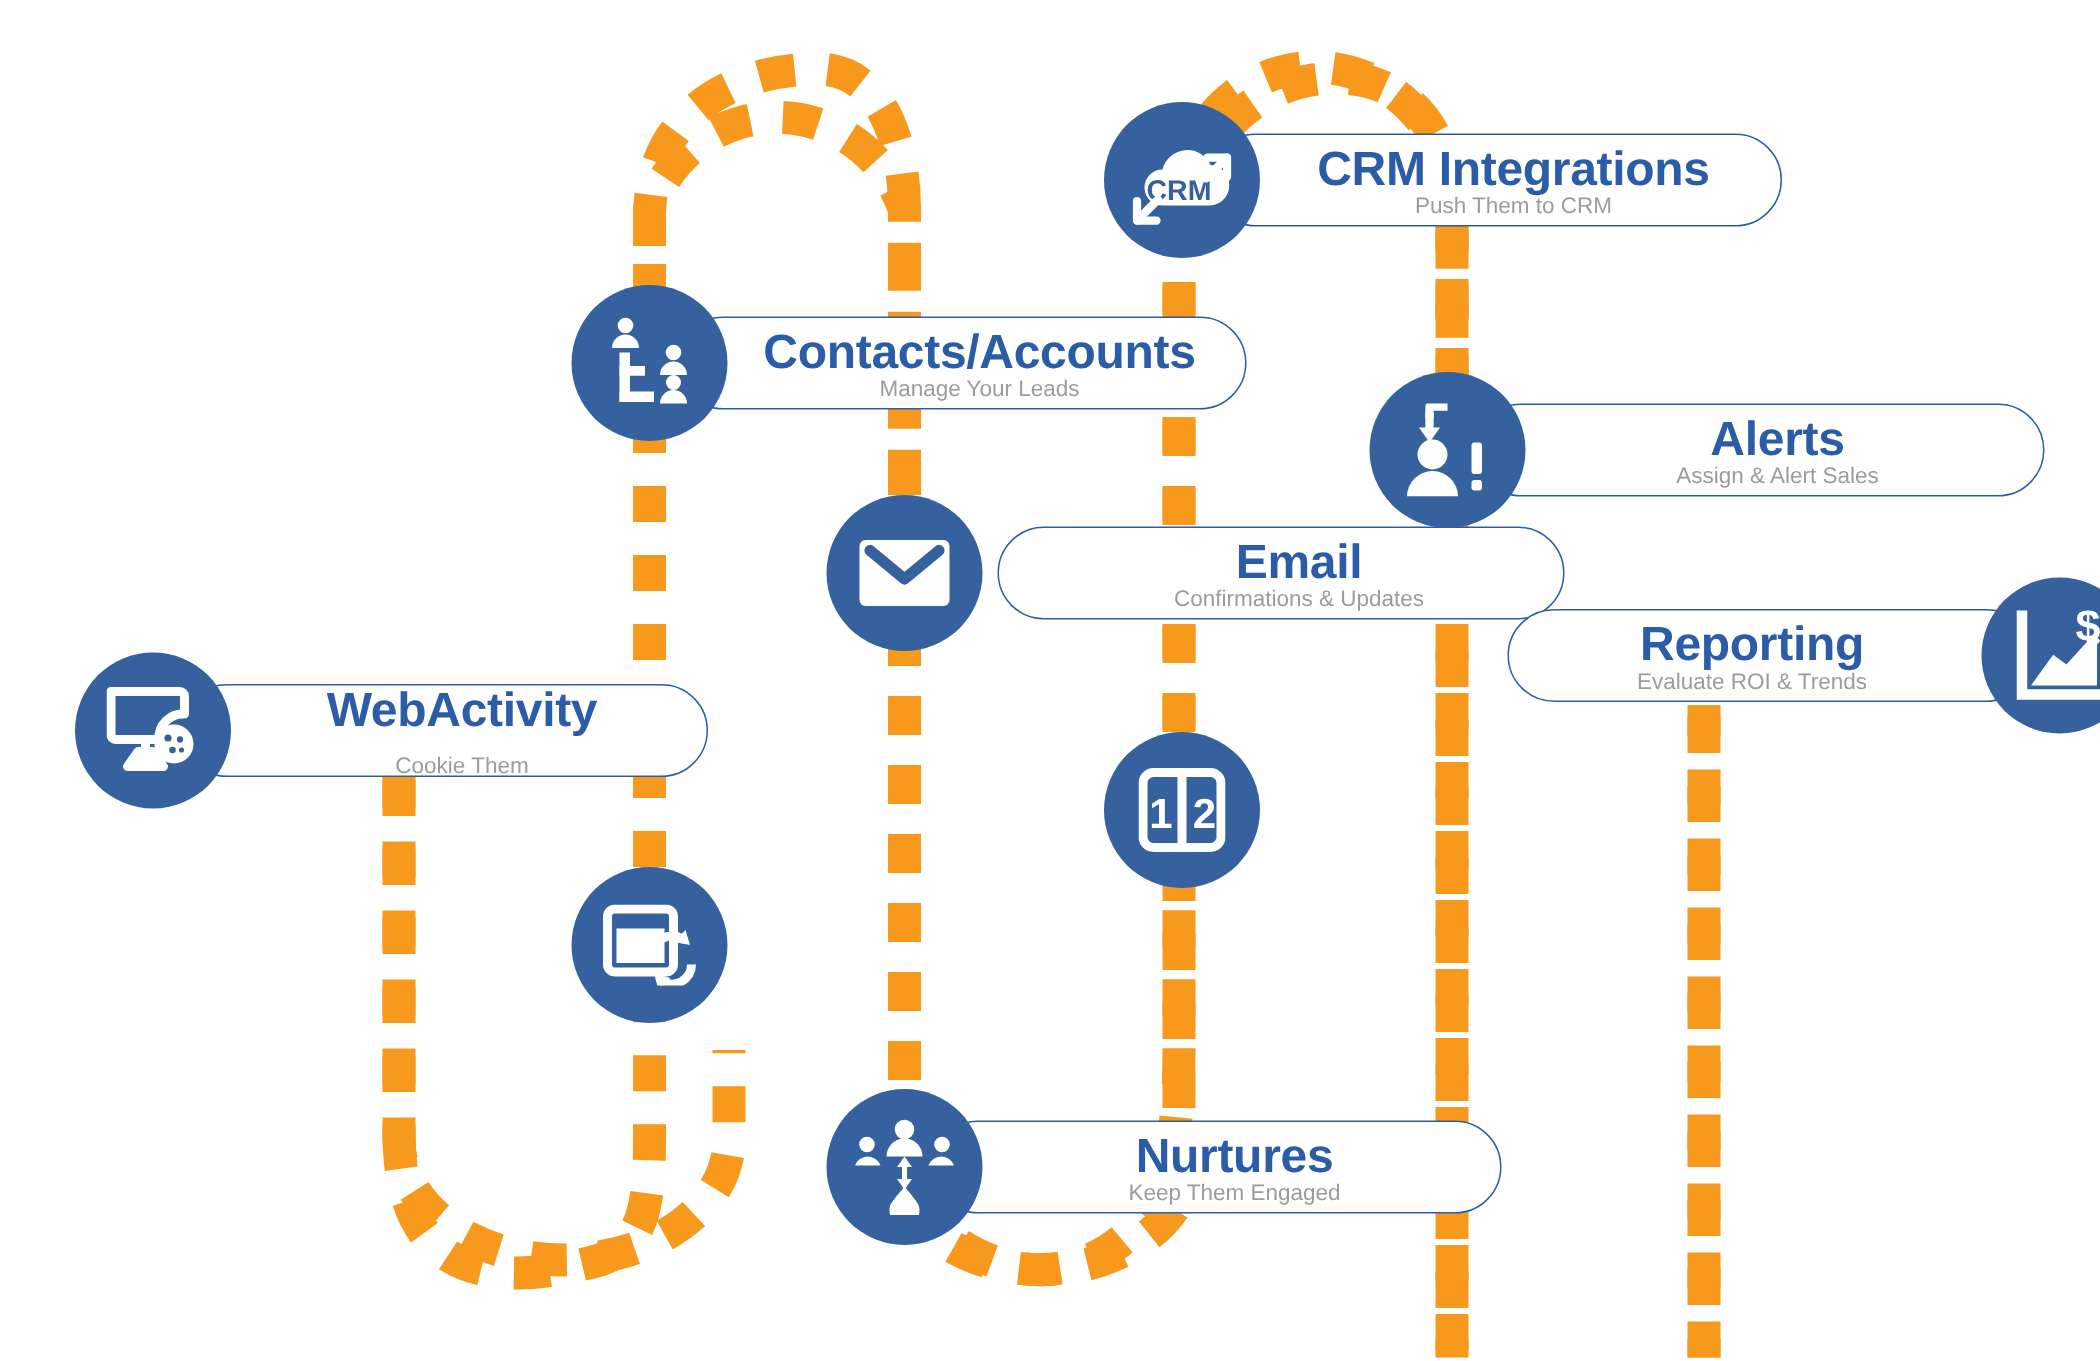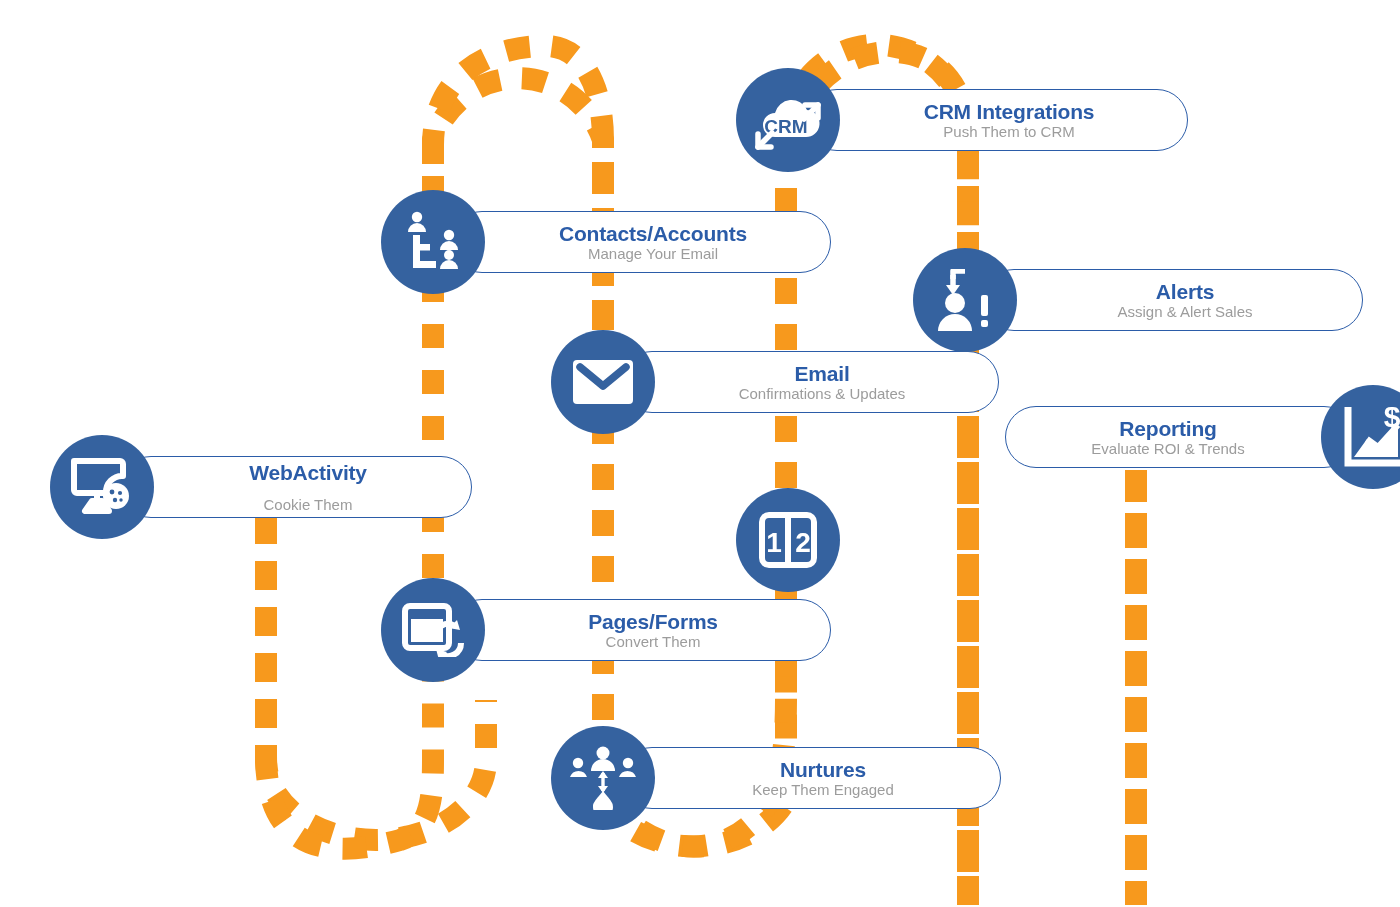--- a/index.html
+++ b/index.html
@@ -39,37 +39,37 @@
     position:relative;z-index:2;
     line-height:1;
   }
   
   .node:not(.rtl) .pill{margin-left:-34px;padding:0 22px 0 46px;}
   .node.rtl    .pill{margin-right:-34px;padding:0 46px 0 22px;}
 
   .pill .title{
     color:#2B5CA8;
     font-weight:bold;
-    font-size:21px;
+    font-size:32px;
     letter-spacing:-0.2px;
     white-space:nowrap;
     margin-bottom:2px;
   }
   .pill .sub{
     color:#9C9C9C;
     font-size:15px;
     white-space:nowrap;
   }
 
   
   #node-webactivity     {left:50px; top:435px;}
   #node-contacts        {left:381px;top:190px;}
   #node-pagesforms      {left:381px;top:578px;}
   #node-crm             {left:736px;top:68px;}
-  #node-email           {left:551px;top:330px;}
+  #node-email           {left:551px;top:330px;gap:44px;}
   #node-scoring         {left:736px;top:488px;}
   #node-nurtures        {left:551px;top:726px;}
   #node-alerts          {left:913px;top:248px;}
   #node-reporting       {left:1005px;top:385px;}
 
   #node-webactivity .pill{width:352px;gap:12px;}
   #node-contacts   .pill{width:380px;}
   #node-pagesforms .pill{width:380px;}
   #node-crm        .pill{width:382px;}
   #node-email      .pill{width:378px;}
@@ -149,38 +149,34 @@
         <rect x="11" y="50" width="23" height="7" fill="#fff"></rect>
         <rect x="11" y="33" width="17" height="6.5" fill="#fff"></rect>
         <circle cx="47" cy="24" r="5.2" fill="#fff"></circle>
         <path d="M38 39 a9 9 0 0 1 18 0 z" fill="#fff"></path>
         <circle cx="47" cy="44" r="5" fill="#fff"></circle>
         <path d="M38 58 a9 9 0 0 1 18 0 z" fill="#fff"></path>
       </svg>
     </div>
     <div class="pill">
       <div class="title">Contacts/Accounts</div>
-      <div class="sub">Manage Your Email</div>
+      <div class="sub">Manage Your Leads</div>
     </div>
   </div>
 
   <div class="node" id="node-pagesforms">
     <div class="bubble">
       <svg width="62" height="54" viewBox="0 0 62 54">
         <rect x="3" y="3" width="44" height="42" rx="5" fill="none" stroke="#fff" stroke-width="6"></rect>
         <rect x="9" y="16" width="32" height="23" fill="#fff"></rect>
         <path d="M33 34 a13 13 0 0 1 20 -11" fill="none" stroke="#fff" stroke-width="6"></path>
         <path d="M59 40 a13 13 0 0 1 -20 11" fill="none" stroke="#fff" stroke-width="6"></path>
         <path d="M55 17 l3 10 l-11 -2 z" fill="#fff"></path>
         <path d="M37 57 l-3 -11 l11 3 z" fill="#fff"></path>
       </svg>
-    </div>
-    <div class="pill">
-      <div class="title">Pages/Forms</div>
-      <div class="sub">Convert Them</div>
     </div>
   </div>
 
   <div class="node" id="node-crm">
     <div class="bubble">
       <svg width="70" height="62" viewBox="0 0 70 62">
         <path d="M22 48 a12 12 0 0 1 0 -24 a17 17 0 0 1 32 -3 a11 11 0 0 1 -2 27 z" fill="#fff"></path>
         <text x="33" y="44" text-anchor="middle" font-family="Liberation Sans, sans-serif" font-size="19" font-weight="bold" fill="#35629F">CRM</text>
         <path d="M52 16 h13 v13" fill="none" stroke="#fff" stroke-width="5.5" stroke-linecap="round" stroke-linejoin="round"></path>
         <path d="M65 16 L51 30" stroke="#fff" stroke-width="5.5" stroke-linecap="round"></path>

